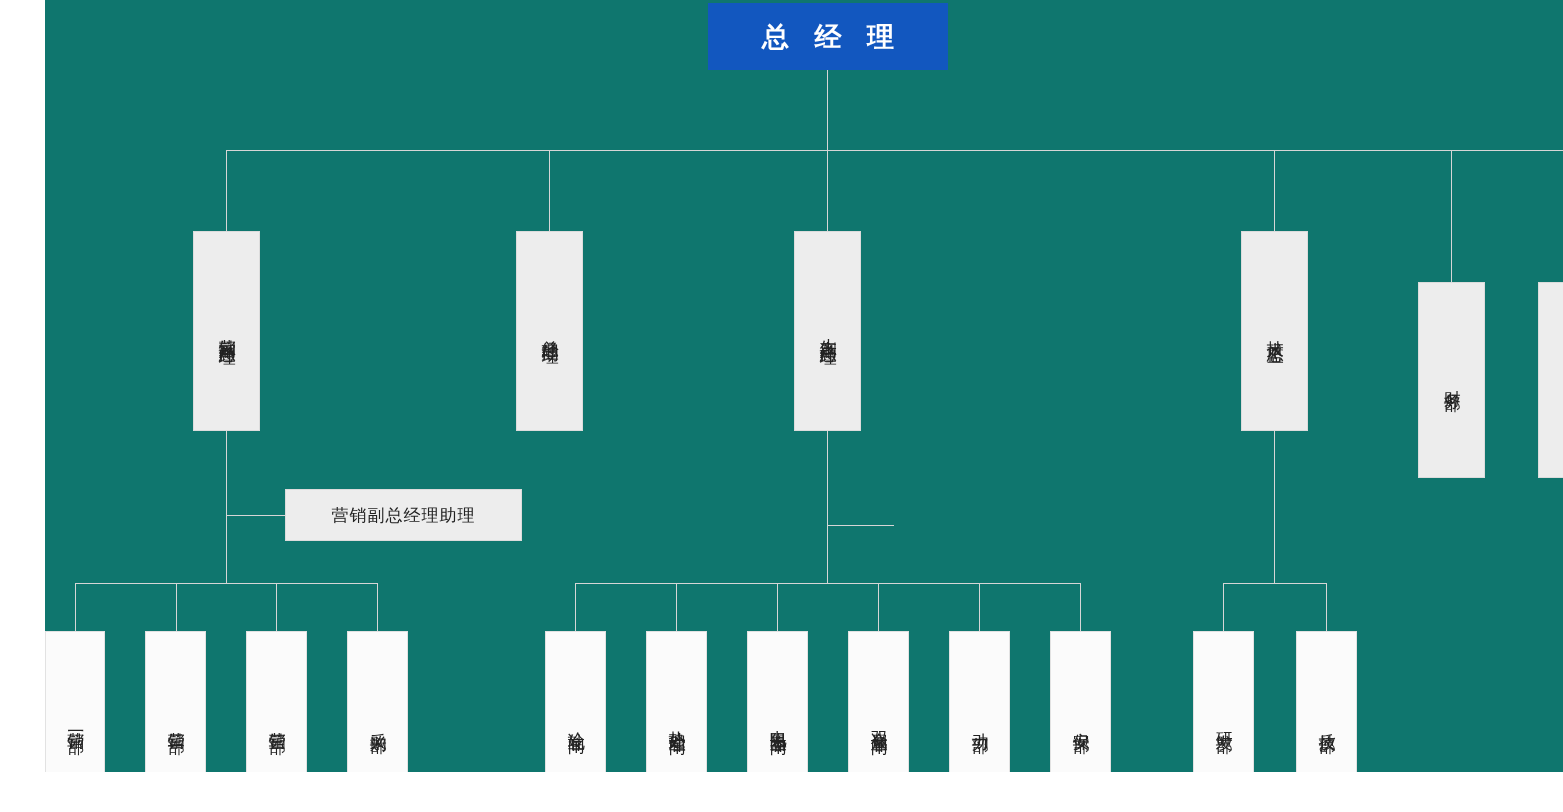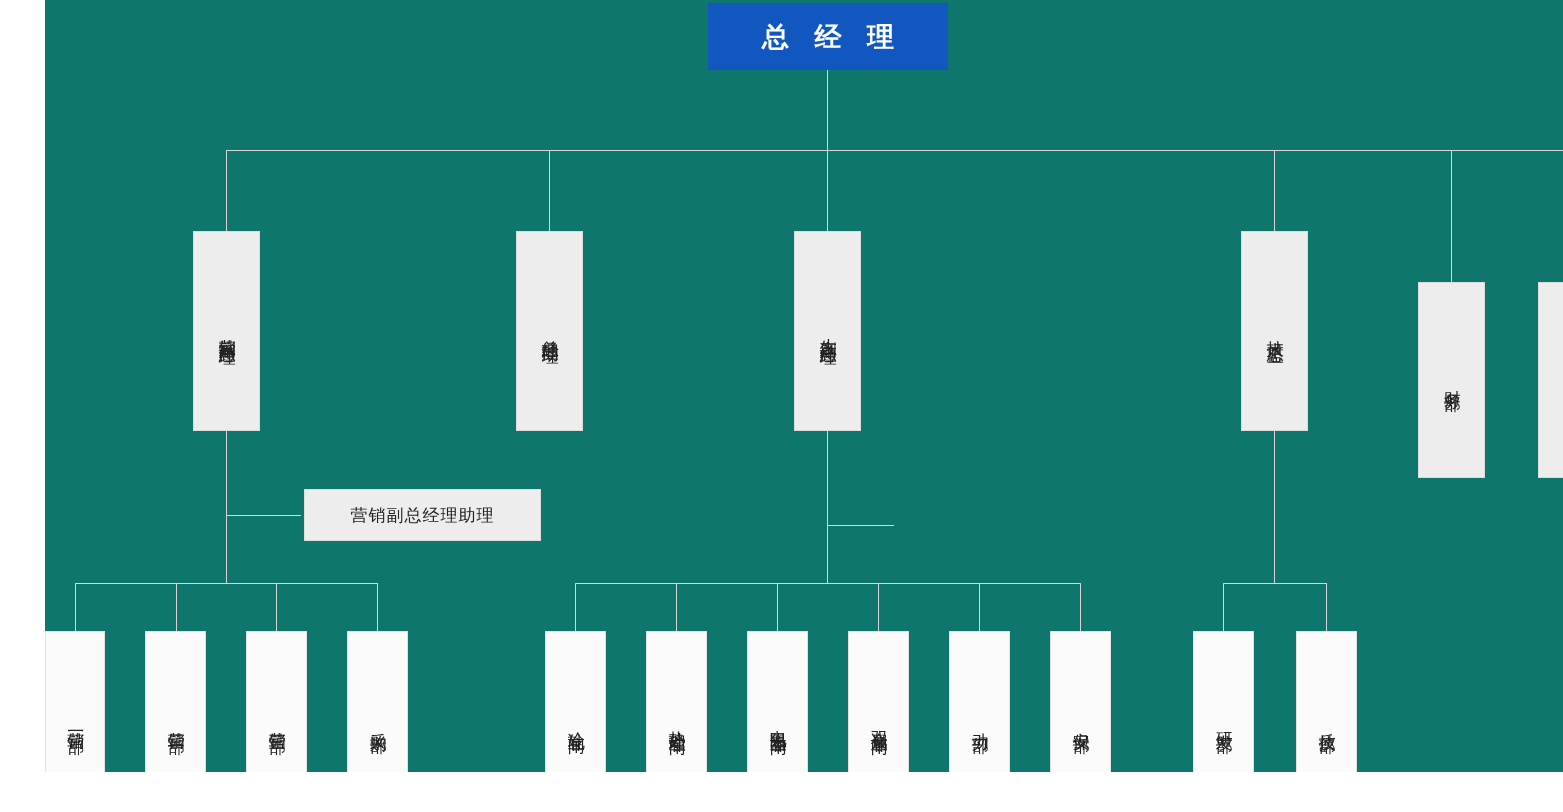--- a/index.html
+++ b/index.html
@@ -141,21 +141,21 @@
   </div>
 
   <div class="node exec" style="left:1373px; top:282px; width:67px; height:196px;">
     <span class="txt">财务部</span>
   </div>
 
   <div class="node exec" style="left:1493px; top:282px; width:67px; height:196px;">
     <span class="txt">办公室</span>
   </div>
 
-  <div class="node assist" style="left:259px; top:489px; width:237px; height:52px;font-family:Liberation Serif, serif;">
+  <div class="node assist" style="left:240px; top:489px; width:237px; height:52px;font-family:Liberation Serif, serif;">
     <span class="txt">营销副总经理助理</span>
   </div>
 
 
   <div class="node dept" style="left:0px; top:631px; width:60px; height:181px;">
     <span class="txt">营销一部</span>
   </div>
   <div class="node dept" style="left:100px; top:631px; width:61px; height:181px;">
     <span class="txt">营销二部</span>
   </div>

